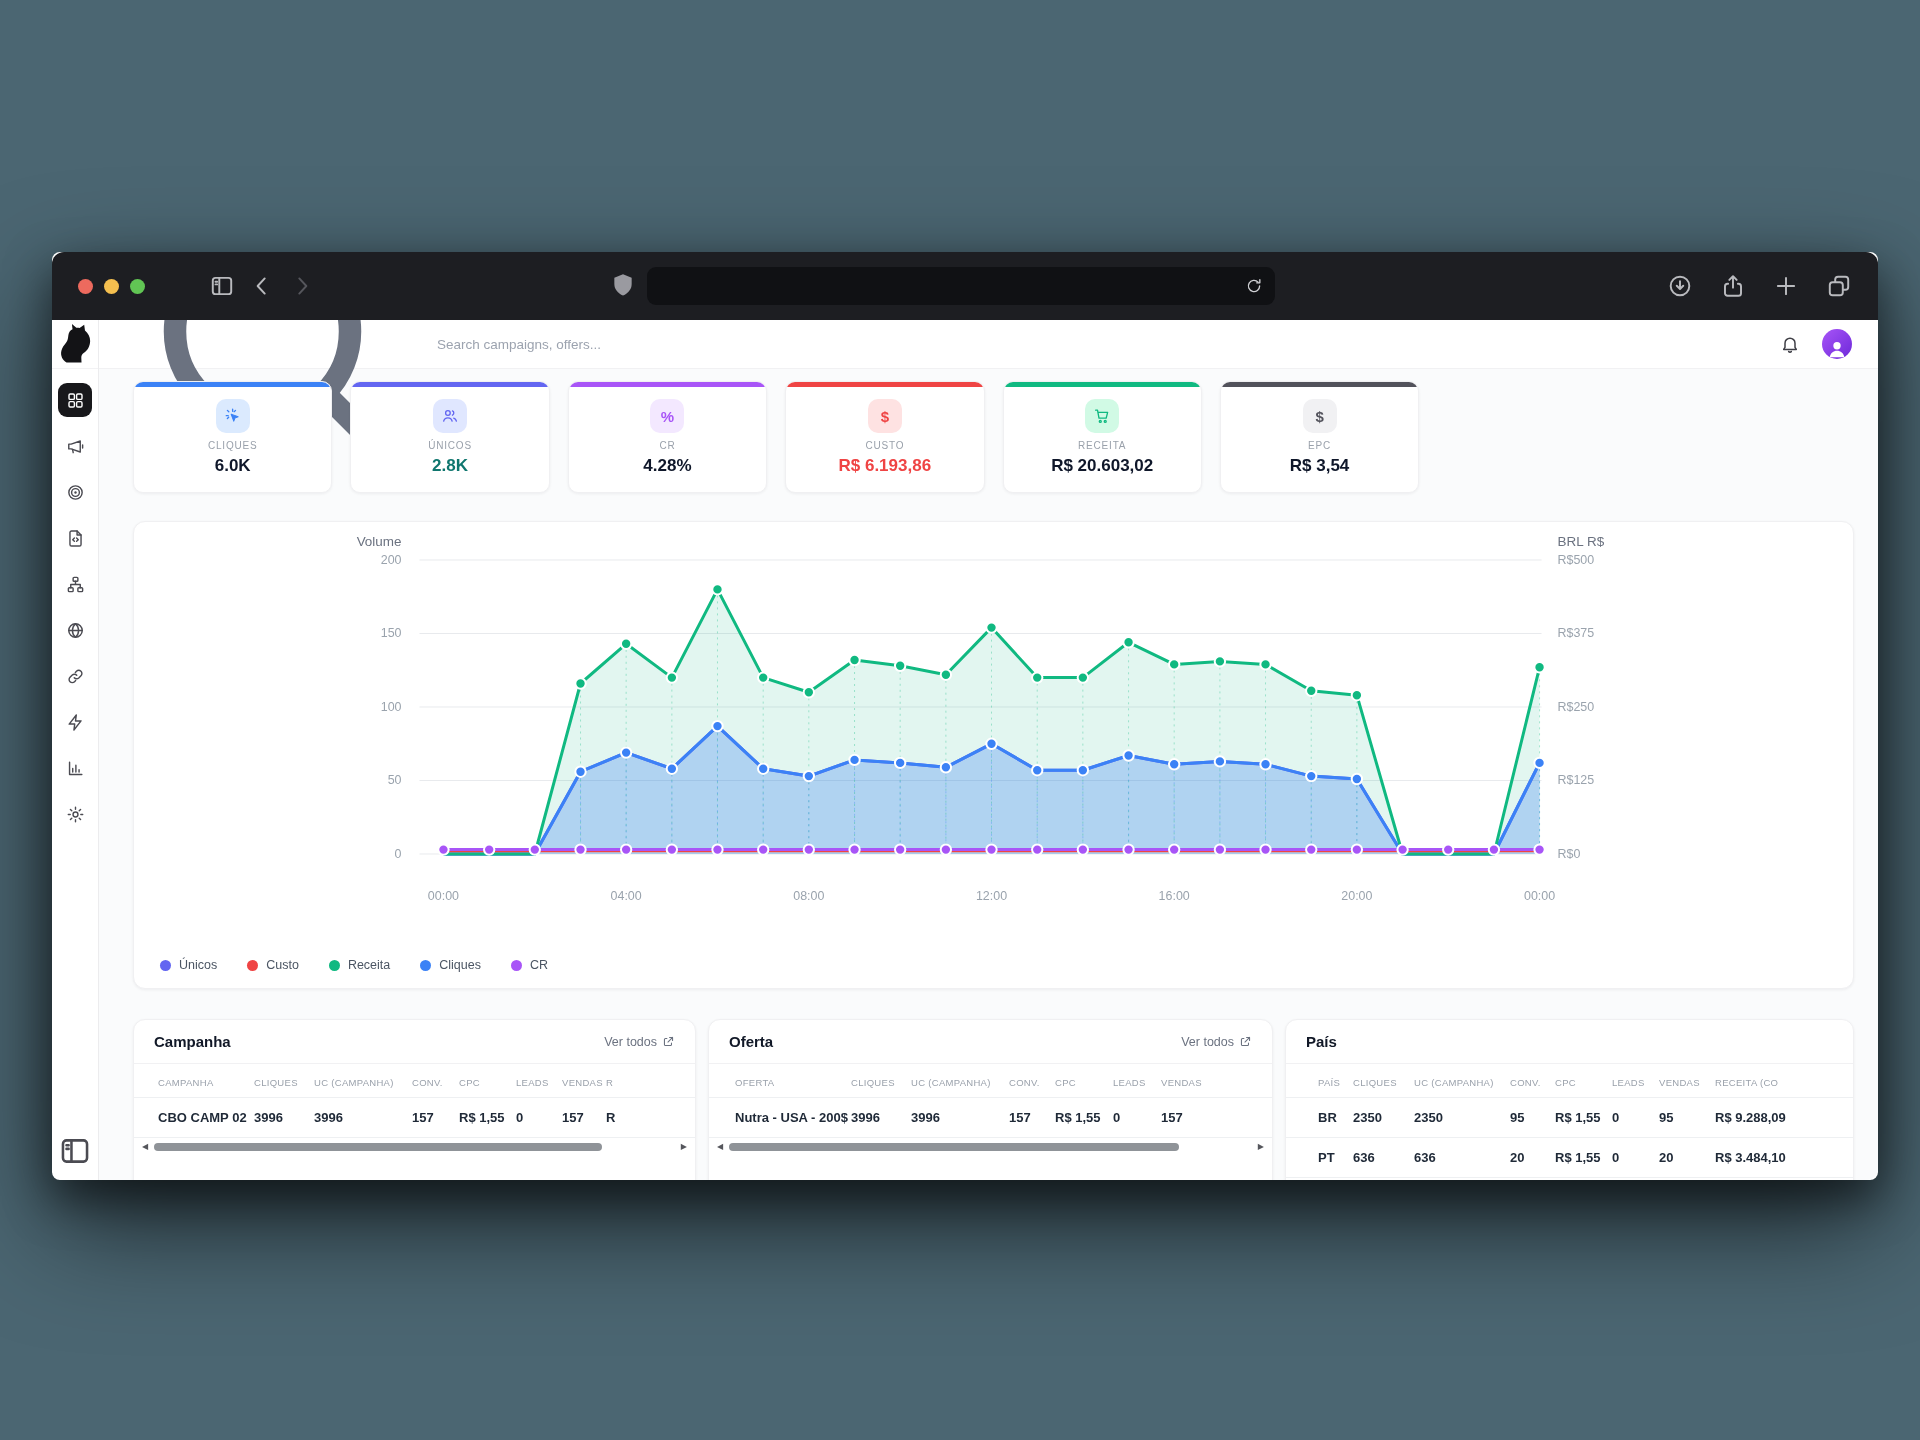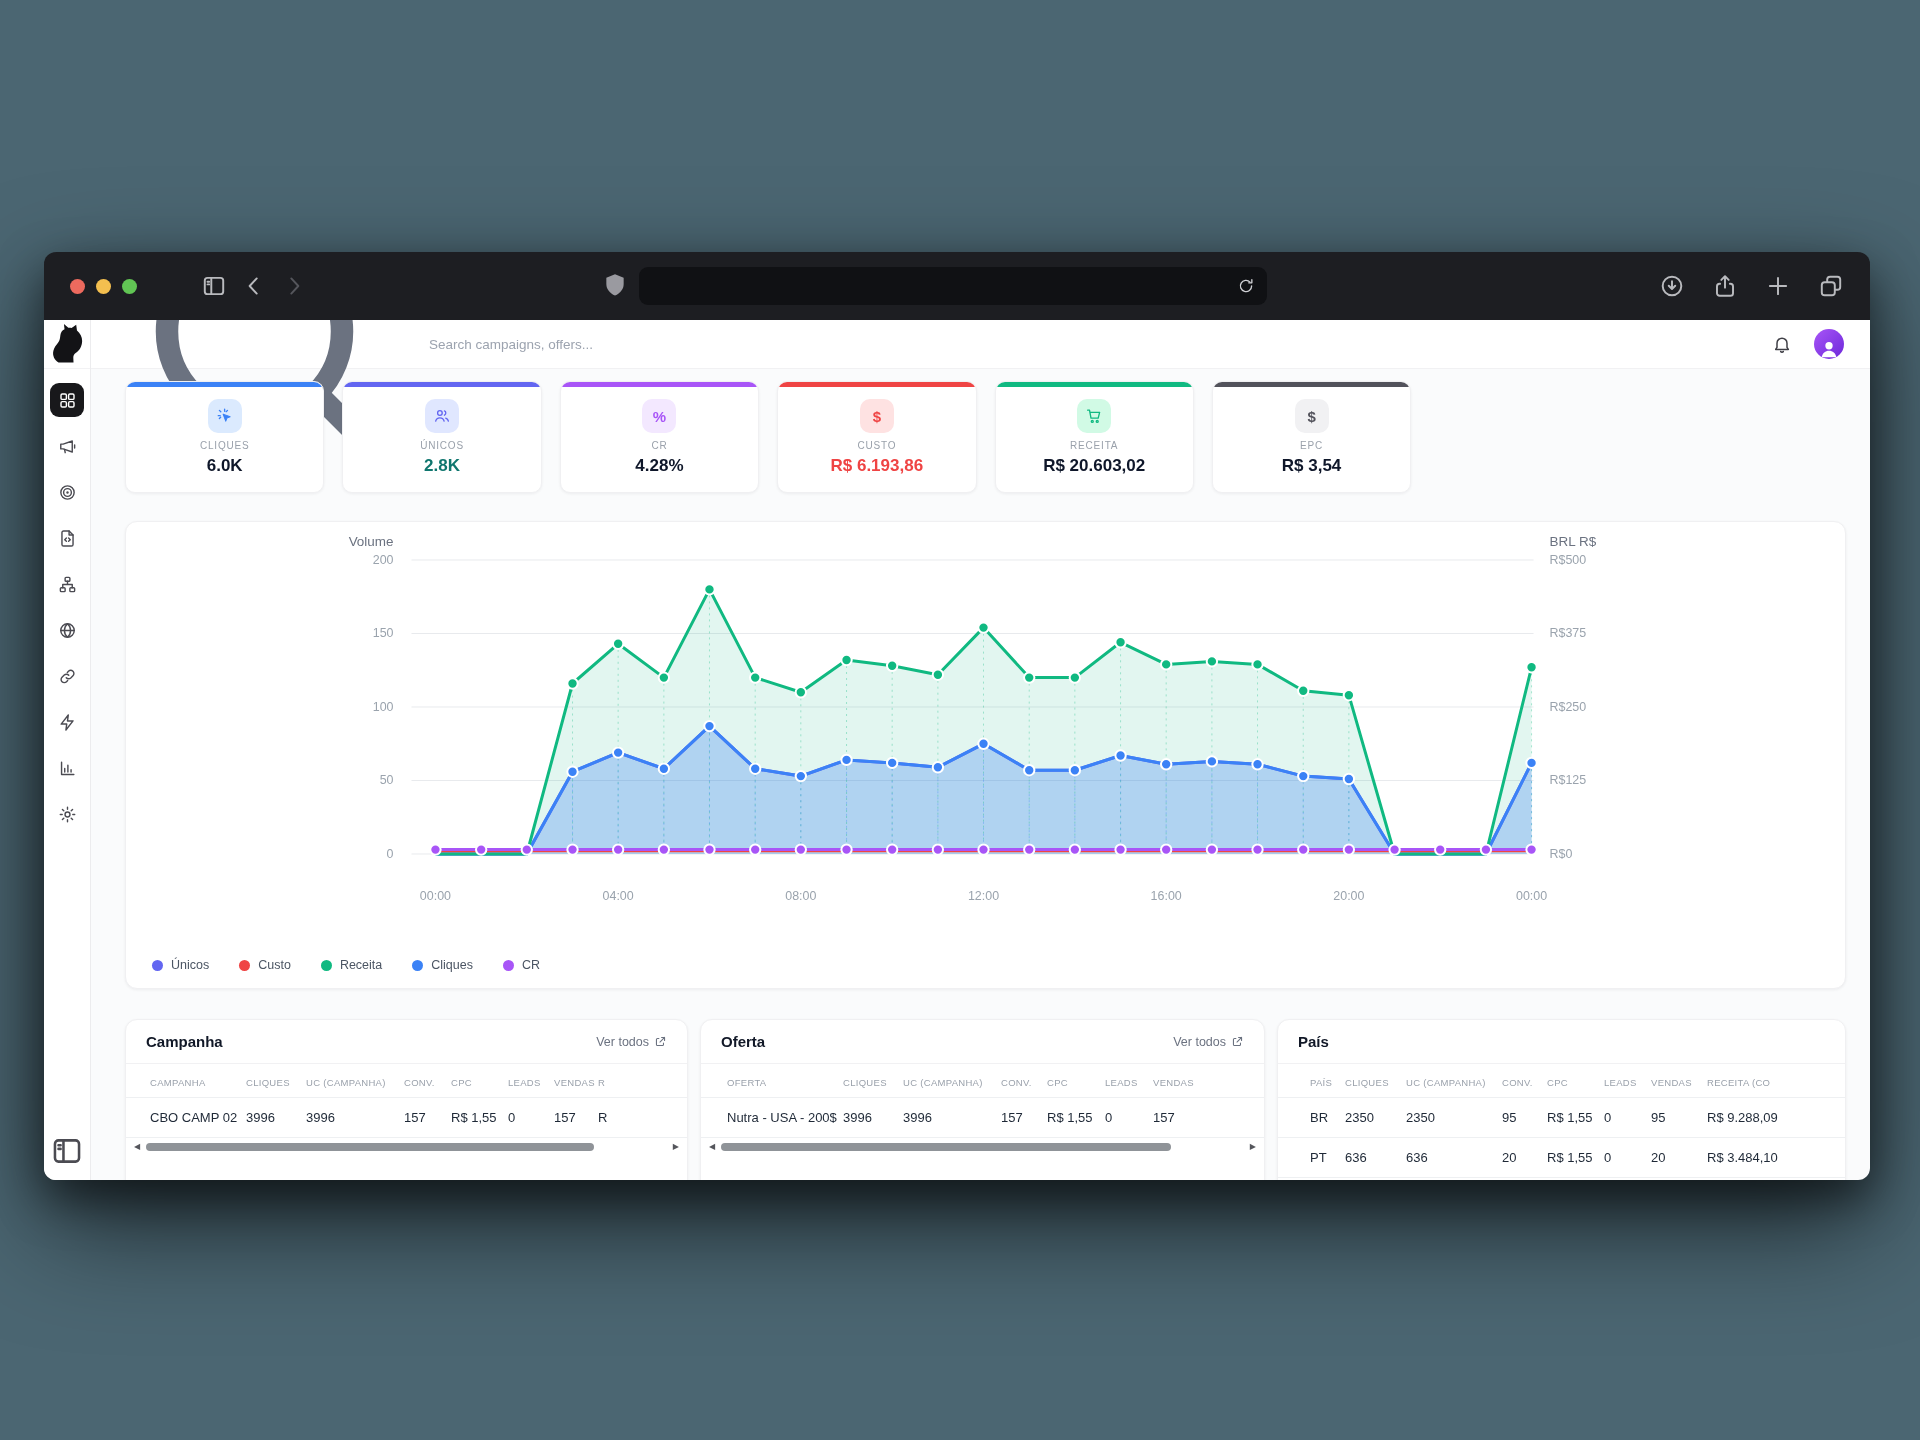--- a/index.html
+++ b/index.html
@@ -1,20 +1,20 @@
 <!DOCTYPE html>
 <html><head>
 <meta charset="utf-8">
 <style>
   html,body{margin:0;padding:0;}
   body{width:1920px;height:1440px;overflow:hidden;background:#4b6672;font-family:"Liberation Sans",sans-serif;
        -webkit-font-smoothing:antialiased;}
   .stage{position:relative;width:1920px;height:1440px;}
   
-  .window{position:absolute;left:44px;top:252px;width:1826px;height:928px;border-radius:16px;
+  .window{position:absolute;left:52px;top:252px;width:1826px;height:928px;border-radius:8px;
           box-shadow:0 45px 110px rgba(0,0,0,.62),0 18px 45px rgba(0,0,0,.5);background:#fff;}
   .titlebar{height:68px;background:#1d1e22;border-radius:12px 12px 0 0;display:flex;align-items:center;position:relative;}
   .lights{display:flex;gap:11px;margin-left:26px;}
   .light{width:15px;height:15px;border-radius:50%;}
   .tb-btn{width:26px;height:26px;display:flex;align-items:center;justify-content:center;color:#b9babe;}
   .tb-btn svg{width:21px;height:21px;}
   .tb-btn.dim{color:#55565c;}
   .tb-group-left{display:flex;align-items:center;gap:14px;margin-left:64px;}
   .shield{position:absolute;left:558px;top:20px;width:26px;height:26px;color:#9a9aa0;}
   .urlbar{position:absolute;left:595px;top:15px;width:628px;height:38px;background:#101114;border-radius:9px;
@@ -64,21 +64,21 @@
   
   .tables-row{margin-top:30px;display:grid;grid-template-columns:563px 565px 1fr;gap:12px;}
   .tcard{background:#fff;border:1px solid #f0f0f2;border-radius:12px;box-shadow:0 1px 3px rgba(16,24,40,.06);
          overflow:hidden;height:220px;}
   .tcard-head{display:flex;align-items:center;justify-content:space-between;padding:13px 20px;border-bottom:1px solid #f1f1f3;}
   .tcard-title{font-size:15px;font-weight:700;color:#111827;}
   .ver-link{display:flex;align-items:center;gap:5px;font-size:12.5px;color:#6b7280;cursor:pointer;}
   .ver-link svg{width:13px;height:13px;}
   .tgrid{display:grid;align-items:center;overflow:hidden;}
   .tgrid .hc{font-size:9.5px;letter-spacing:.3px;color:#9aa1ab;text-transform:uppercase;white-space:nowrap;overflow:hidden;padding:13px 0 9px;}
-  .tgrid .dc{font-size:13px;color:#1f2937;white-space:nowrap;overflow:hidden;padding:12px 0;}
+  .tgrid .dc{font-size:13px;color:#1f2937;white-space:nowrap;overflow:hidden;padding:12px 0;font-weight:bold;}
   .tbody-sep{border-top:1px solid #eef0f2;}
   .hscroll{display:flex;align-items:center;gap:6px;padding:5px 8px 0 8px;}
   .hs-arrow{font-size:8px;color:#55565c;line-height:1;}
   .hs-track{flex:1;height:8px;display:flex;}
   .hs-thumb{height:8px;border-radius:4px;background:#8f9398;width:86%;}
 </style>
 </head>
 <body>
 
 <div class="stage">

